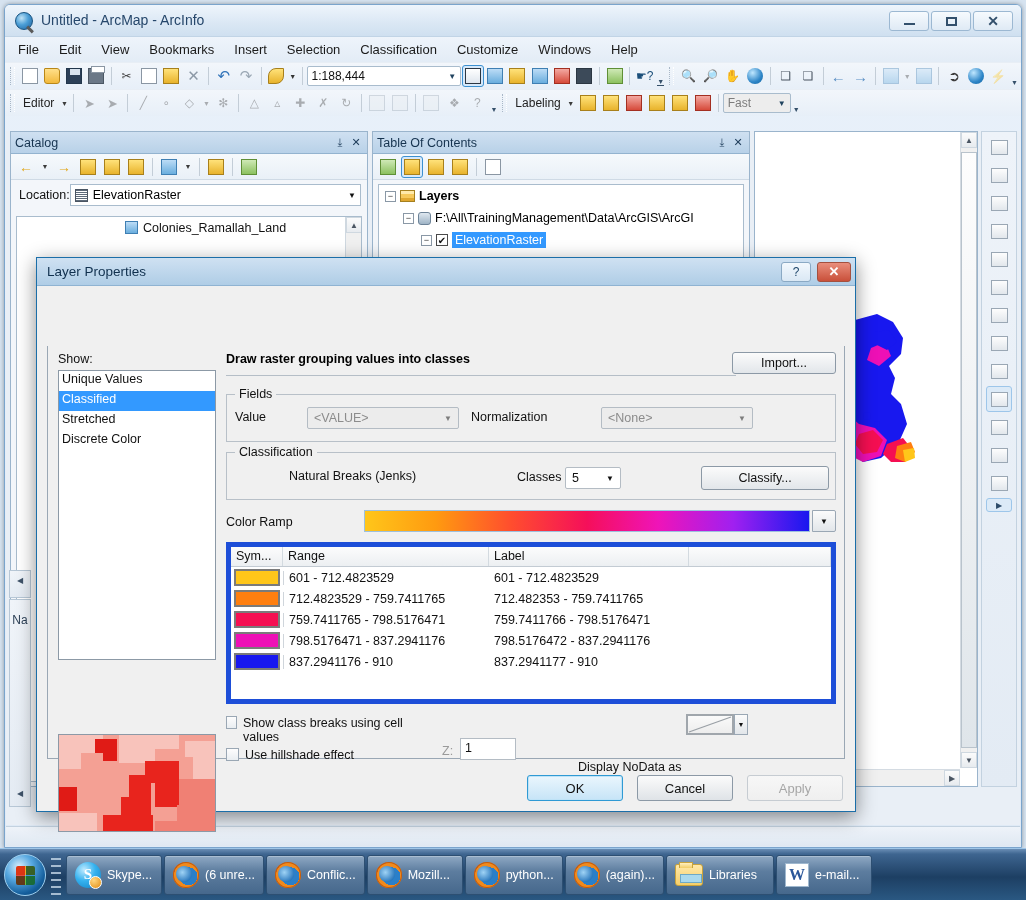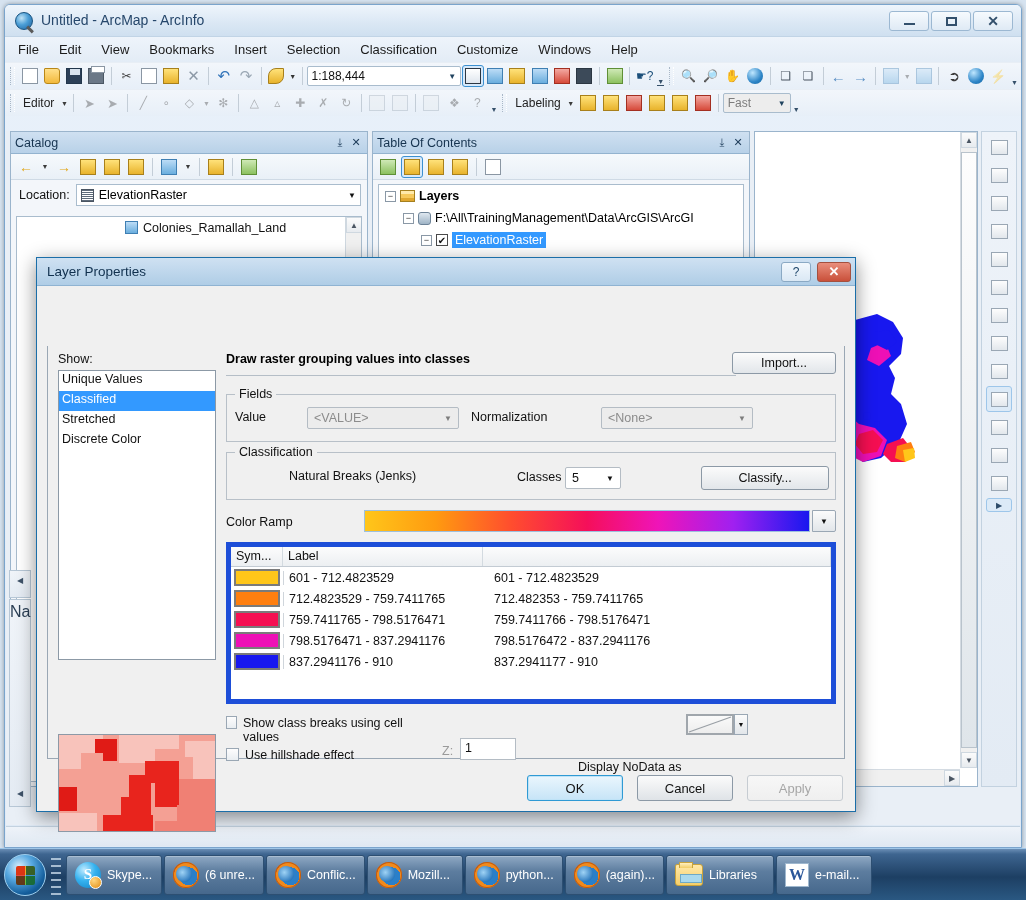--- a/index.html
+++ b/index.html
@@ -112,21 +112,21 @@
     display:flex;align-items:center; padding:0 4px; font-size:12.5px; color:#16334f;
   }
   .panel-head .ph-title{ flex:1;}
   .ph-btn{ width:14px;height:14px; display:flex;align-items:center;justify-content:center;
            font-size:11px; color:#203e5c; margin-left:2px;}
   .panel-tools{
     height:26px; display:flex;align-items:center;gap:2px;padding:0 4px;
     background:linear-gradient(#f6f9fc,#e9f0f7); border-bottom:1px solid #cfdae5;
   }
   #catalog-loc{
-    height:30px; display:flex;align-items:center; gap:6px; padding:0 6px 0 8px;
+    height:30px; display:flex;align-items:center; padding:0 6px 0 8px;
     background:#f3f6fa;
   }
   #catalog-loc .lbl{ font-size:12.5px;color:#111;}
   .loccombo{
     flex:1; height:22px; background:#fff; border:1px solid #a9bccd;
     display:flex;align-items:center;gap:5px;padding:0 4px; font-size:12.5px;
   }
   .raster-ic{
     width:13px;height:13px;
     background:
@@ -188,21 +188,21 @@
   #statusbar{
     position:absolute; left:1px;right:1px;bottom:1px;height:20px;
     background:linear-gradient(#eef3f9,#dfe8f2); border-top:1px solid #c3d2e0;
   }
   
   .strip{
     position:absolute; width:22px; background:linear-gradient(#f0f4f9,#e4ebf3);
     border:1px solid #b7c7d6;
   }
   .strip-arrow{ width:20px;height:18px;display:flex;align-items:center;justify-content:center;font-size:8px;color:#3e5268;}
-  .strip-lbl{ font-size:16px;color:#2b3f55; text-align:center; padding-top:3px;}
+  .strip-lbl{ font-size:12px;color:#2b3f55; text-align:center; padding-top:13px;}
 
   
   #dialog{
     position:absolute; left:36px; top:257px; width:820px; height:555px;
     background:#f0f0f0; border:1px solid #1b6ea8;
     box-shadow:0 5px 18px rgba(0,0,0,.45);
   }
   #dlg-title{
     height:28px; background:linear-gradient(#cfe1f2,#afcde6);
     display:flex;align-items:center; padding:0 4px 0 10px;
@@ -838,20 +838,21 @@
 
         <div id="ramp-row">
           <span id="ramp-label">Color Ramp</span>
           <div id="ramp-box"></div>
           <div id="ramp-arrow">▼</div>
         </div>
 
         <div id="class-table">
           <div id="tbl-head">
             <div class="th c0">Sym...</div>
+            <div class="th c1">Range</div>
             <div class="th c2">Label</div>
             <div class="th c3"></div>
           </div>
           <div class="tr">
             <div class="td c0">
                 <span class="swatch" style="background:#ffc61a"></span>
               </div>
             <div class="td c1">601 - 712.4823529</div>
             <div class="td c2">601 - 712.4823529</div>
           </div>

